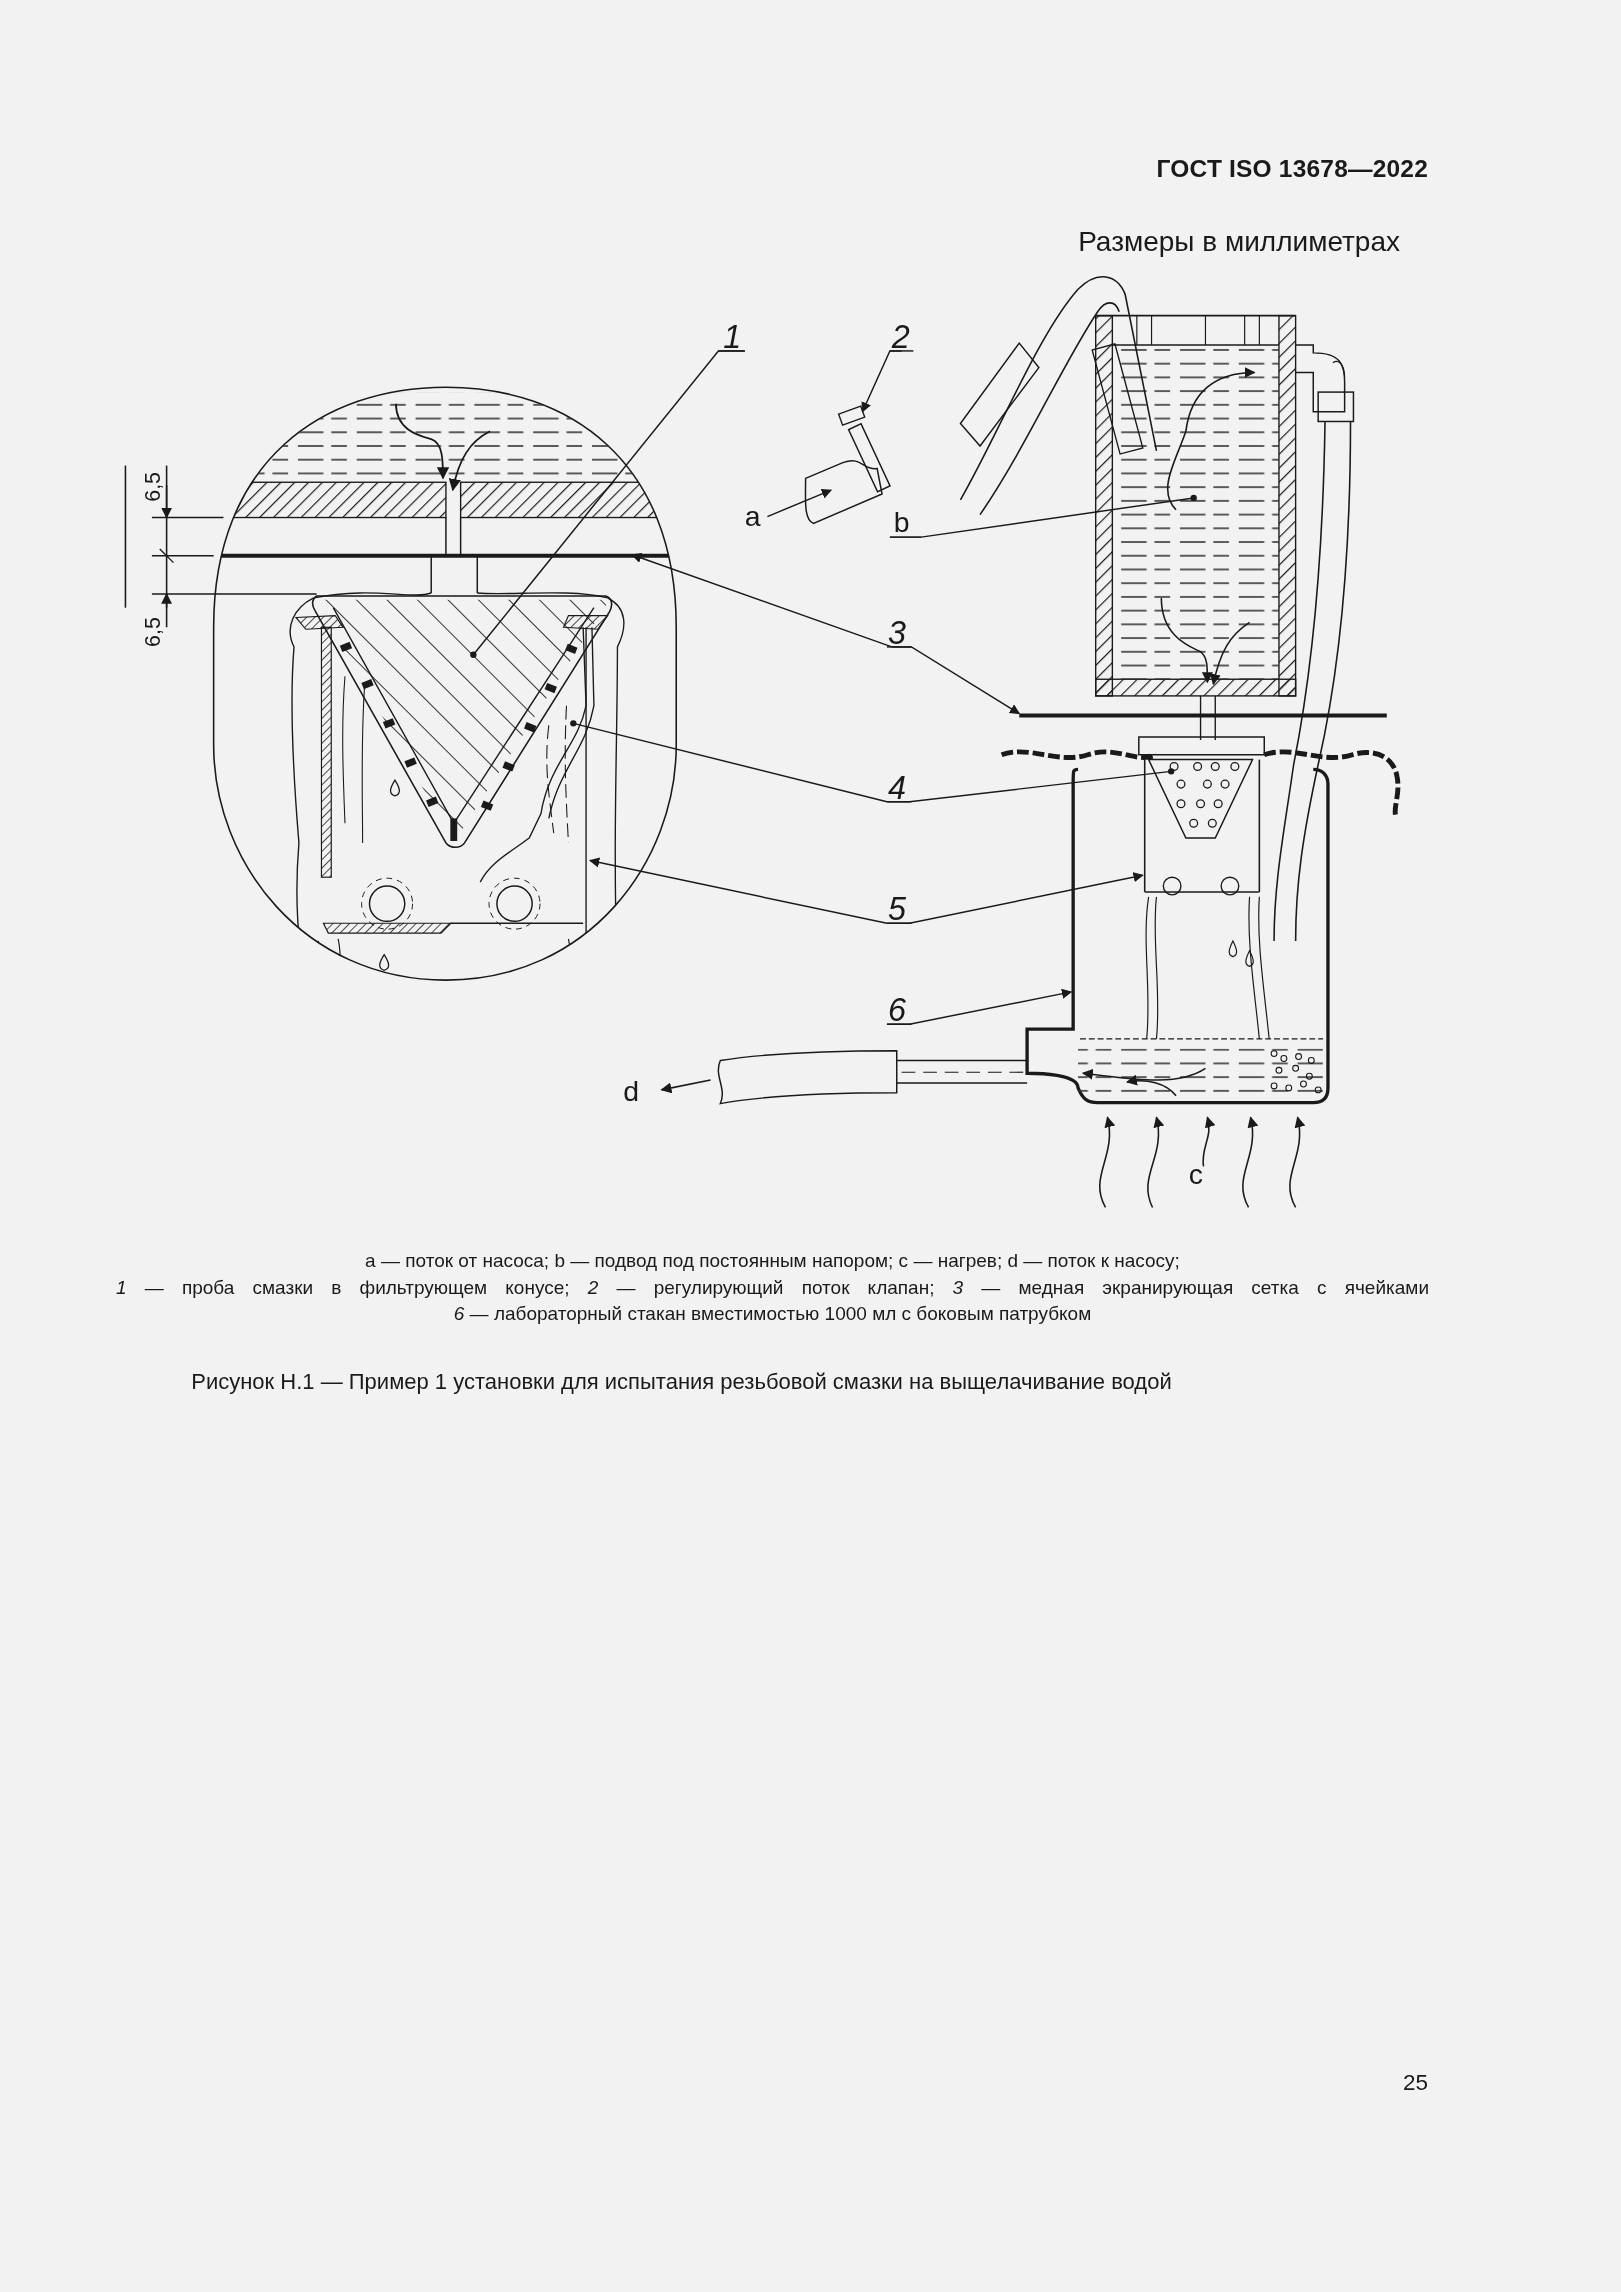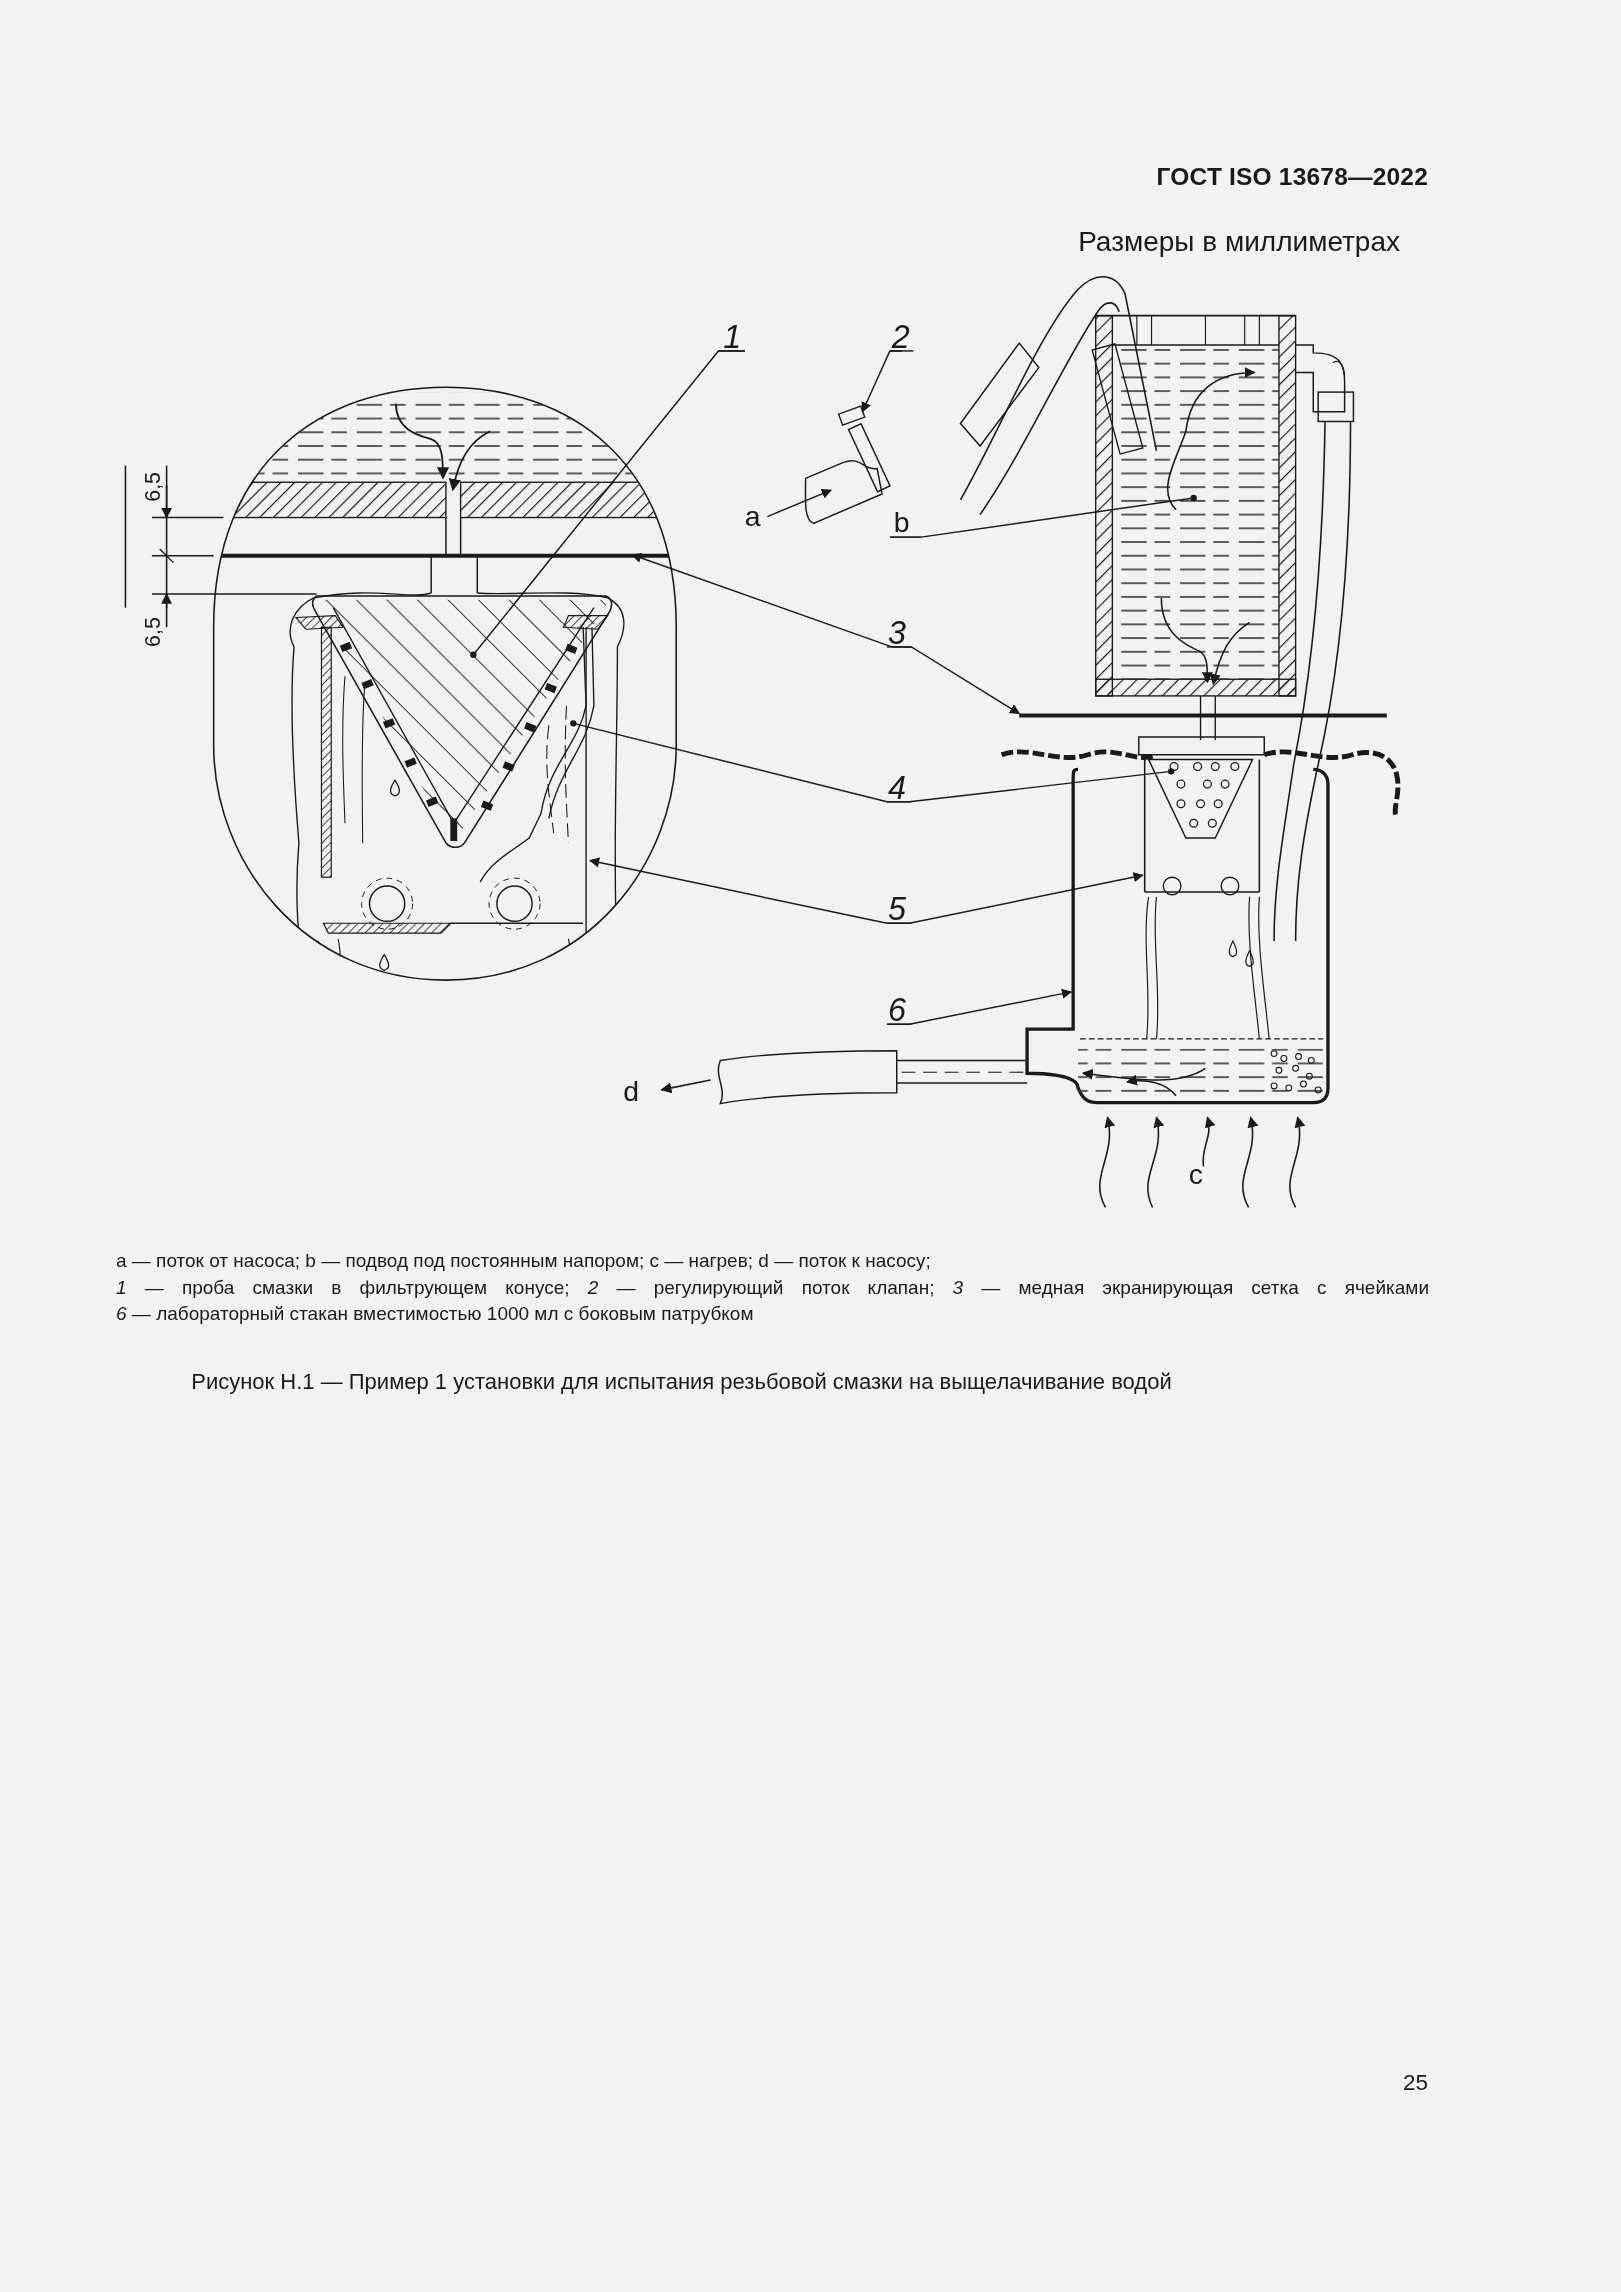--- a/index.html
+++ b/index.html
@@ -5,37 +5,37 @@
     html, body { margin: 0; padding: 0; }
     body {
       width: 1621px; height: 2293px;
       background: #f2f2f2;
       position: relative;
       overflow: hidden;
       font-family: "Liberation Sans", sans-serif;
       color: #1a1a1a;
     }
     .doc-code {
-      position: absolute; right: 193px; top: 163px;
+      position: absolute; right: 193px; top: 155px;
       font-size: 24.5px; font-weight: bold; letter-spacing: 0.2px;
     }
     .units-note {
       position: absolute; right: 221px; top: 226px;
       font-size: 28px;
     }
     .figure {
       position: absolute; left: 0; top: 0; width: 1621px; height: 1235px;
     }
     .figure svg { position: absolute; left: 0; top: 0; }
     .legend {
       position: absolute; left: 116px; top: 1248px; width: 1313px;
       font-size: 19px; line-height: 26.5px; text-align: justify;
     }
     .legend .row { display: block; }
-    .legend .center { }
+    .legend .center { text-align: center; }
     .legend .justify { text-align: justify; text-align-last: justify; }
     .legend i { font-style: italic; }
     .caption {
       position: absolute; left: 0; width: 1363px; top: 1369px;
       text-align: center; font-size: 22px;
     }
     .page-number {
       position: absolute; right: 193px; top: 2070px;
       font-size: 22.5px;
     }

